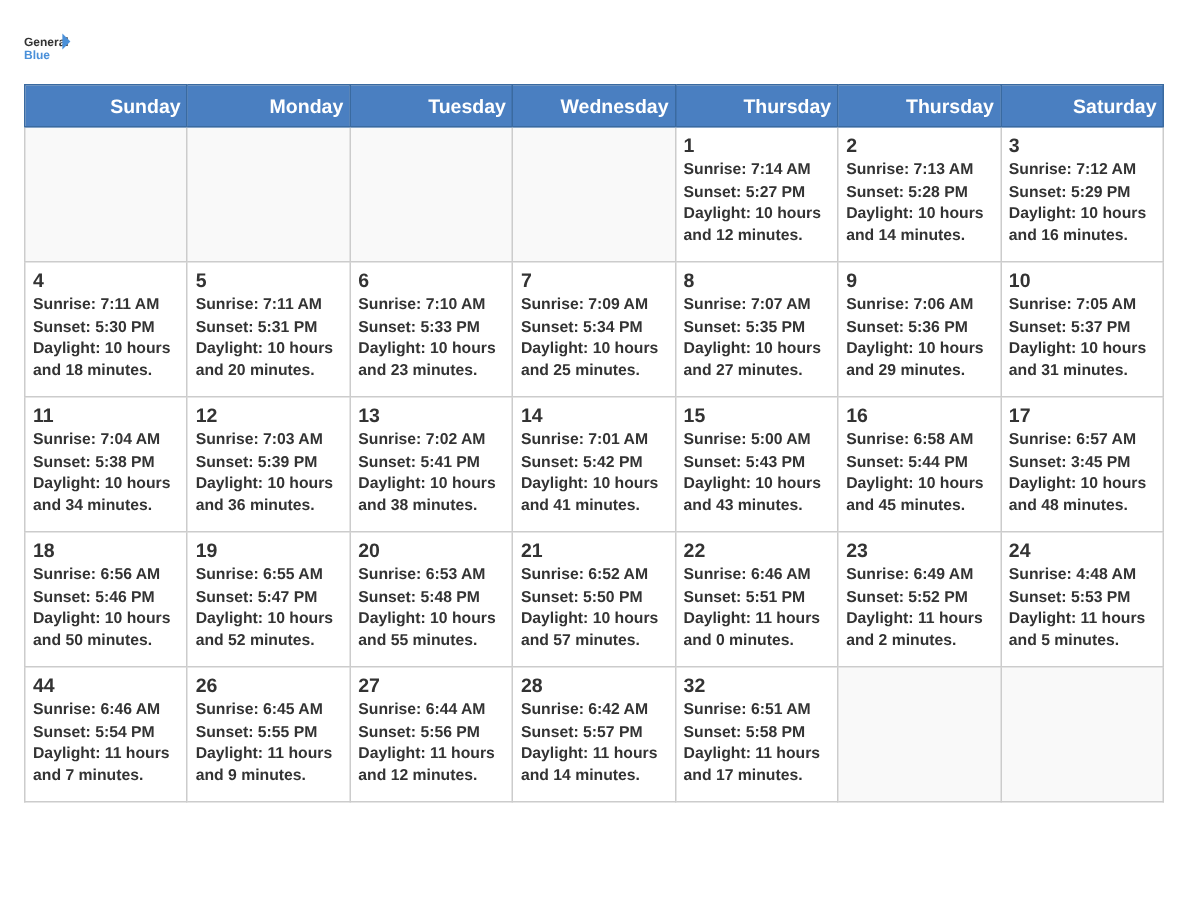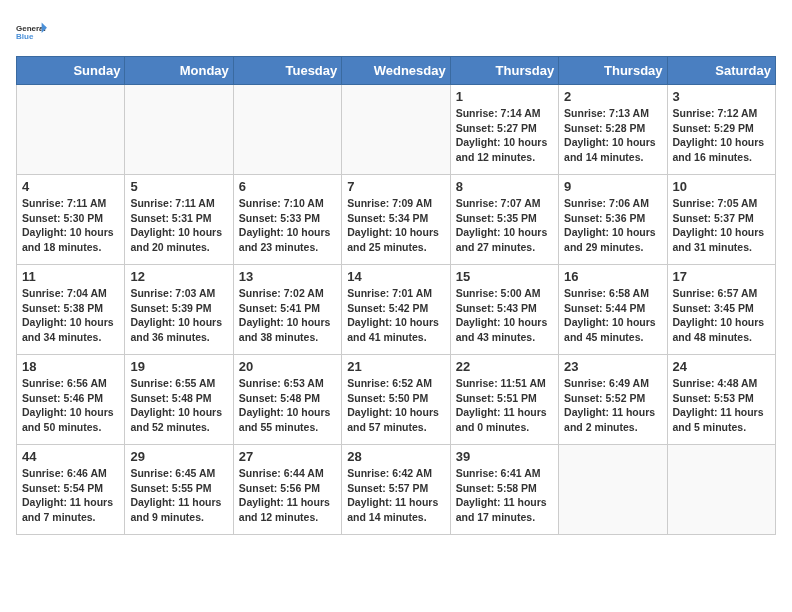--- a/index.html
+++ b/index.html
@@ -244,41 +244,41 @@
         <td>
           <span class="day-num">18</span>
           <div class="day-detail">Sunrise: 6:56 AM
 Sunset: 5:46 PM
 Daylight: 10 hours
 and 50 minutes.</div>
         </td>
         <td>
           <span class="day-num">19</span>
           <div class="day-detail">Sunrise: 6:55 AM
-Sunset: 5:48 PM
+Sunset: 5:47 PM
 Daylight: 10 hours
 and 52 minutes.</div>
         </td>
         <td>
           <span class="day-num">20</span>
           <div class="day-detail">Sunrise: 6:53 AM
 Sunset: 5:48 PM
 Daylight: 10 hours
 and 55 minutes.</div>
         </td>
         <td>
           <span class="day-num">21</span>
           <div class="day-detail">Sunrise: 6:52 AM
 Sunset: 5:50 PM
 Daylight: 10 hours
 and 57 minutes.</div>
         </td>
         <td>
           <span class="day-num">22</span>
-          <div class="day-detail">Sunrise: 11:51 AM
+          <div class="day-detail">Sunrise: 6:46 AM
 Sunset: 5:51 PM
 Daylight: 11 hours
 and 0 minutes.</div>
         </td>
         <td>
           <span class="day-num">23</span>
           <div class="day-detail">Sunrise: 6:49 AM
 Sunset: 5:52 PM
 Daylight: 11 hours
 and 2 minutes.</div>
@@ -293,43 +293,43 @@
       </tr>
       <tr class="week-row">
         <td>
           <span class="day-num">44</span>
           <div class="day-detail">Sunrise: 6:46 AM
 Sunset: 5:54 PM
 Daylight: 11 hours
 and 7 minutes.</div>
         </td>
         <td>
-          <span class="day-num">29</span>
+          <span class="day-num">26</span>
           <div class="day-detail">Sunrise: 6:45 AM
 Sunset: 5:55 PM
 Daylight: 11 hours
 and 9 minutes.</div>
         </td>
         <td>
           <span class="day-num">27</span>
           <div class="day-detail">Sunrise: 6:44 AM
 Sunset: 5:56 PM
 Daylight: 11 hours
 and 12 minutes.</div>
         </td>
         <td>
           <span class="day-num">28</span>
           <div class="day-detail">Sunrise: 6:42 AM
 Sunset: 5:57 PM
 Daylight: 11 hours
 and 14 minutes.</div>
         </td>
         <td>
-          <span class="day-num">39</span>
-          <div class="day-detail">Sunrise: 6:41 AM
+          <span class="day-num">32</span>
+          <div class="day-detail">Sunrise: 6:51 AM
 Sunset: 5:58 PM
 Daylight: 11 hours
 and 17 minutes.</div>
         </td>
         <td class="empty"></td>
         <td class="empty"></td>
       </tr>
     </tbody>
 </table>
 

